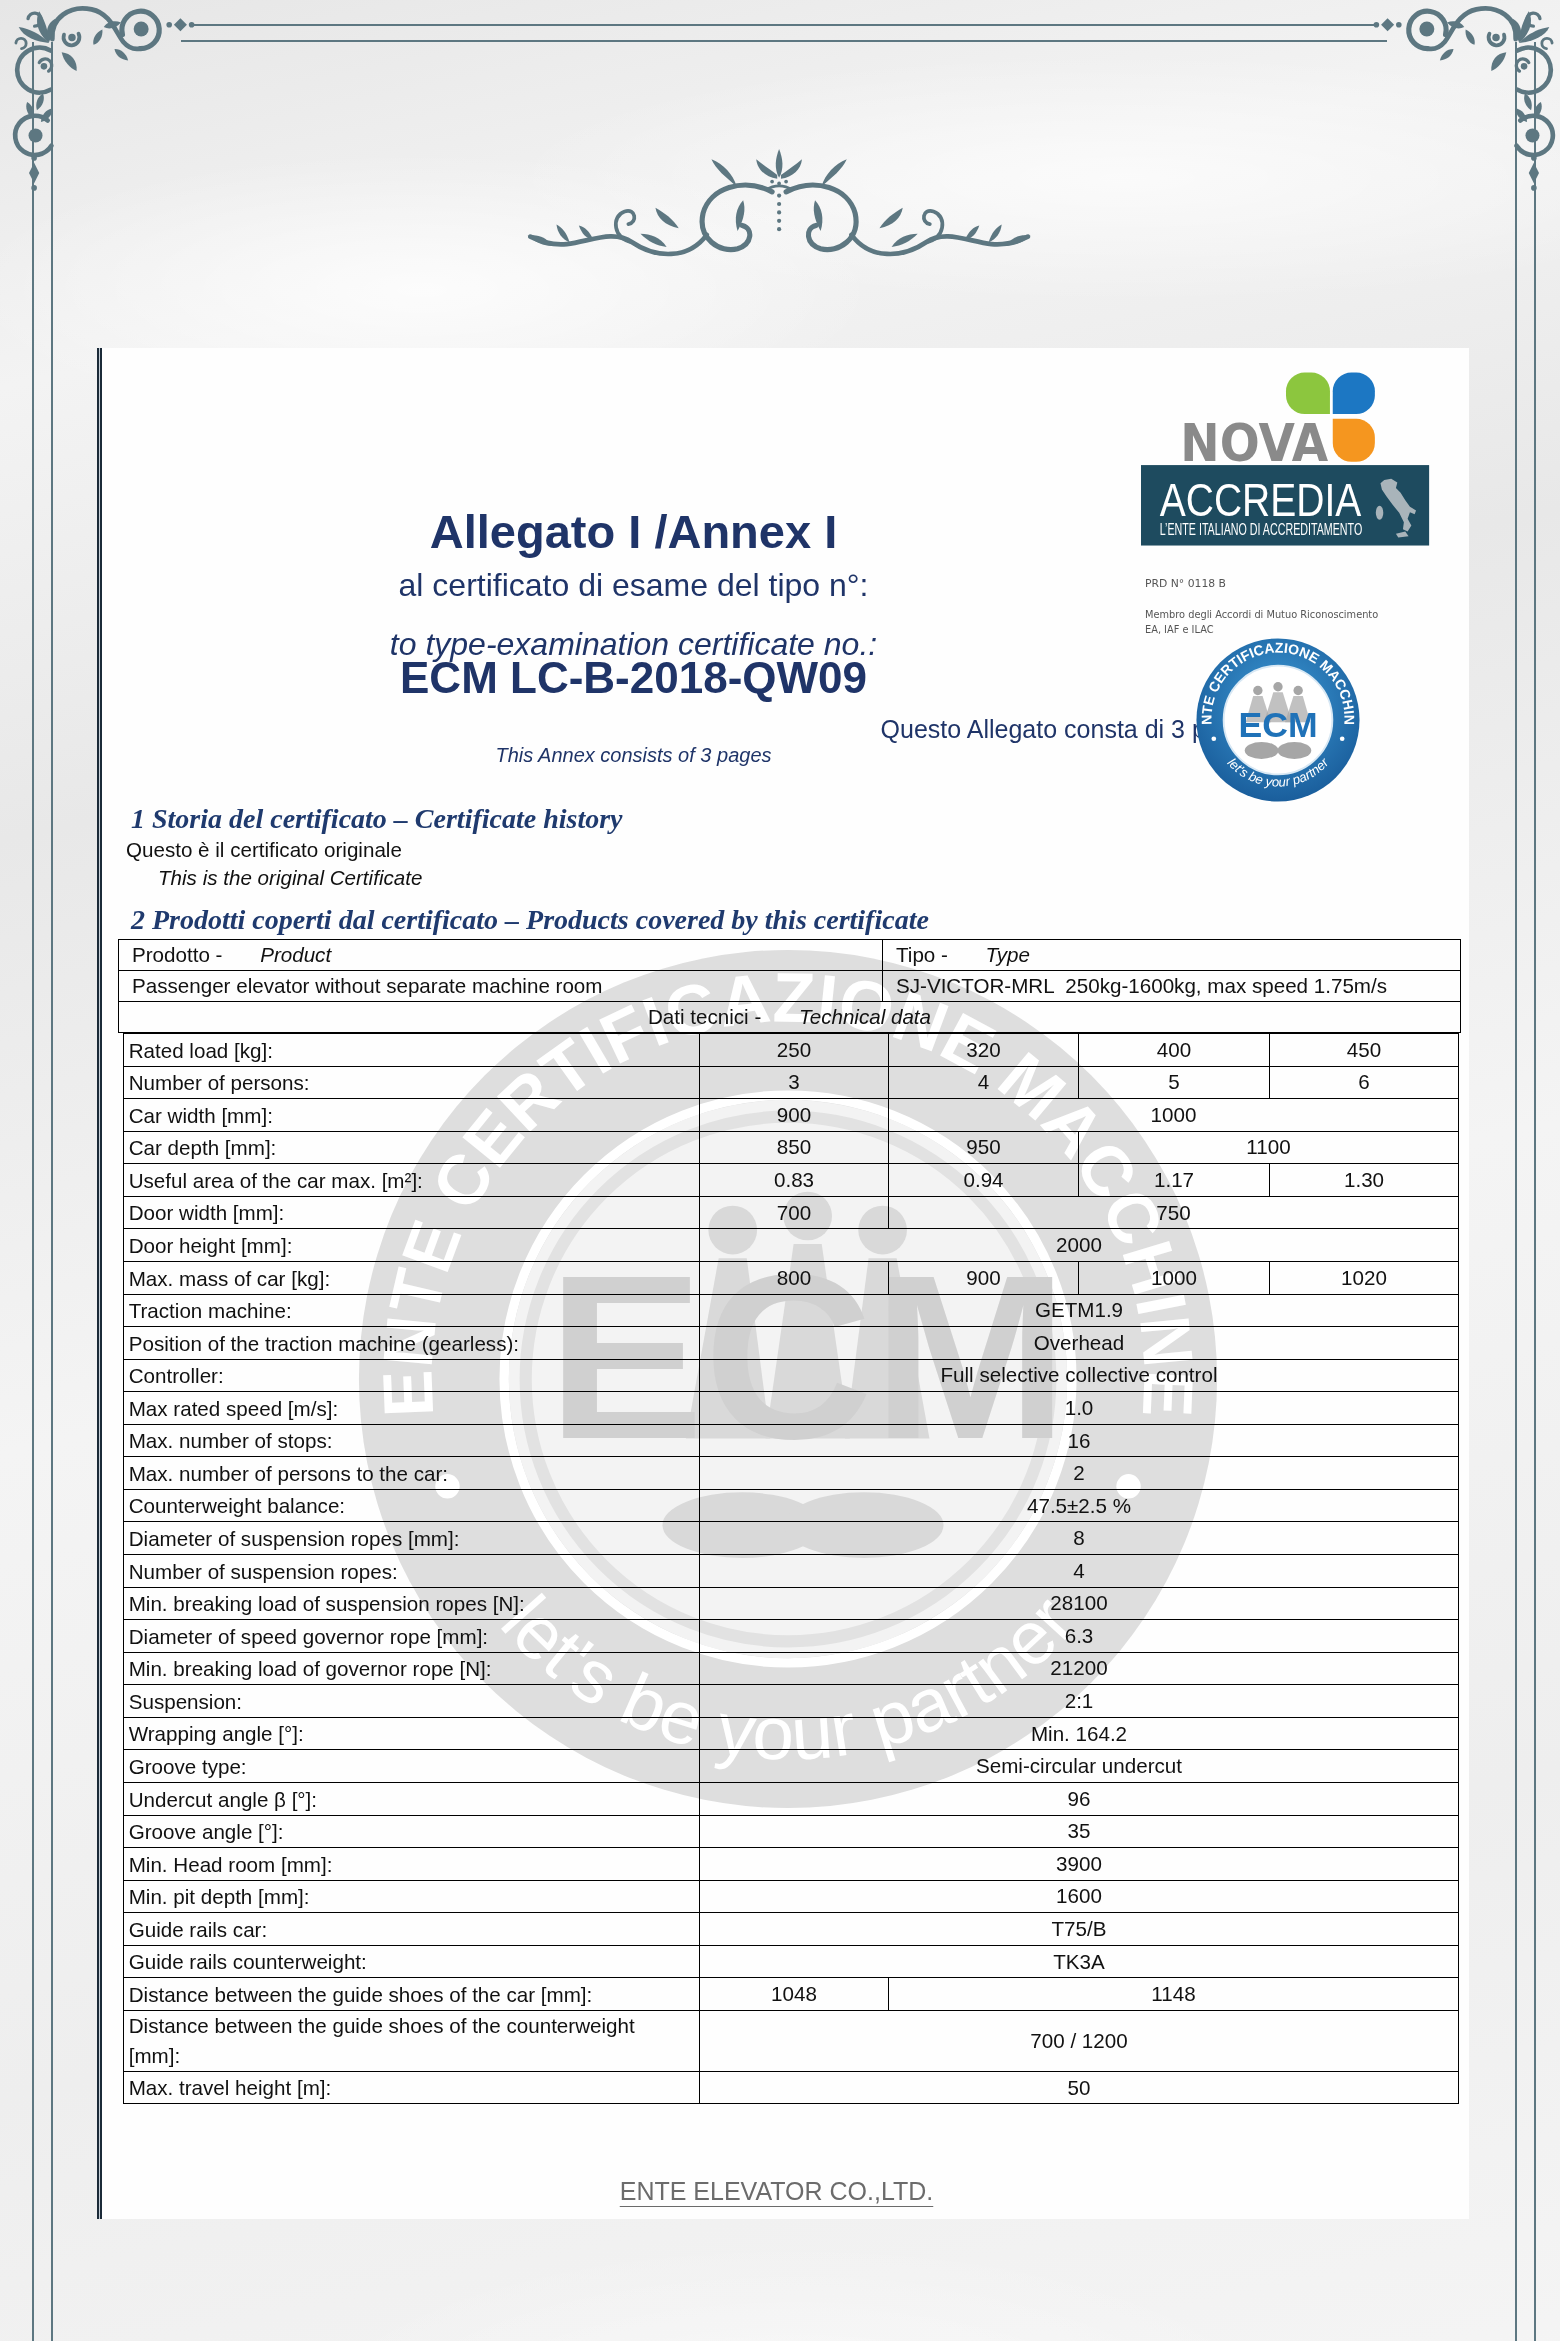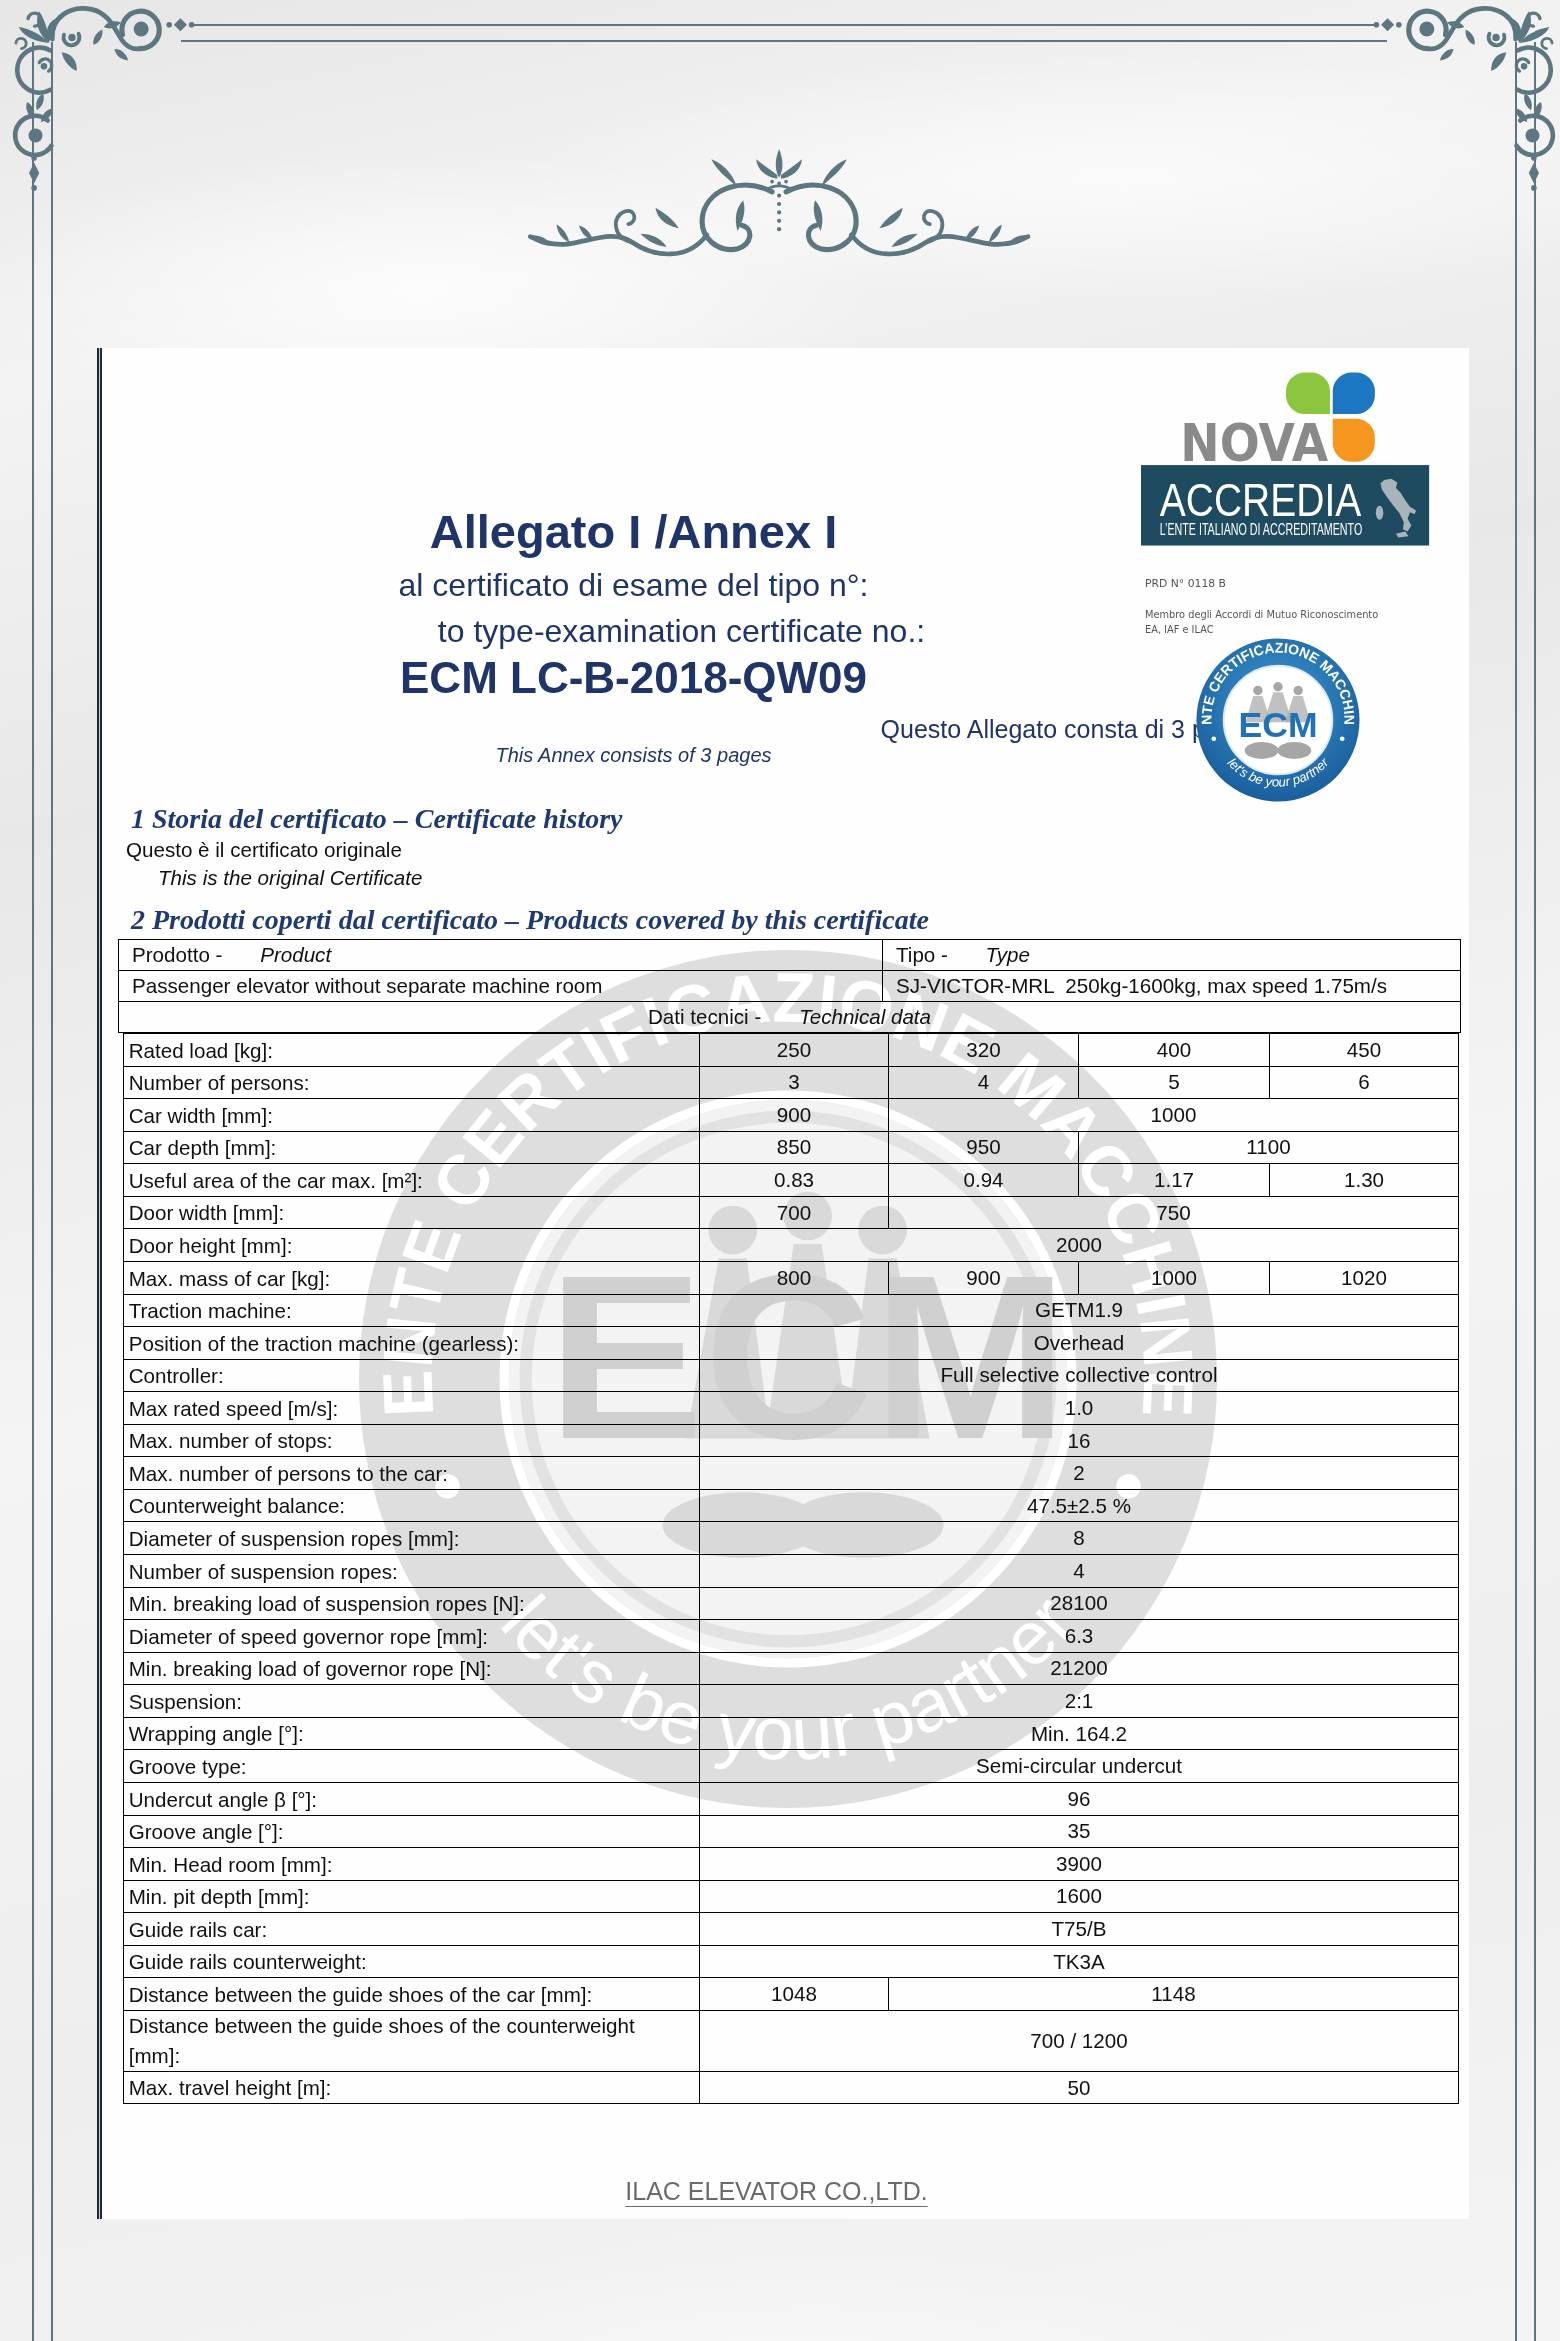--- a/index.html
+++ b/index.html
@@ -18,21 +18,21 @@
       linear-gradient(168deg,#e6e6e6 0%,#f3f3f3 12%,#e8e8e8 26%,#f4f4f4 45%,#eeeeee 65%,#f5f5f5 85%,#efefef 100%);
   }
   .abs{position:absolute;}
   .fl{position:absolute;background:var(--ornament);}
   .panel{position:absolute;left:102px;top:348px;width:1367px;height:1871px;background:#fefefe;}
   .panel-bar{position:absolute;left:97px;top:348px;width:5.2px;height:1871px;
     background:linear-gradient(to right,#1b2a38 0,#1b2a38 1.9px,#c6d0d8 1.9px,#c6d0d8 2.8px,#1b2a38 2.8px,#1b2a38 5.2px);}
   .hline{position:absolute;left:0;width:1267px;text-align:center;line-height:1;white-space:nowrap;color:var(--title_navy);}
   .h-title{top:508px;font-size:47px;font-weight:bold;}
   .h-sub-it{top:569px;font-size:32px;}
-  .h-sub-en{top:615px;font-size:32px;margin-left:48px;}
+  .h-sub-en{top:628px;font-size:32px;font-style:italic;}
   .h-cert{top:656px;font-size:44px;font-weight:bold;}
   .h-pages-it{top:717px;font-size:25px;text-align:right;}
   .h-pages-en{top:745px;font-size:20px;font-style:italic;}
   .small-acc{position:absolute;left:1145px;font-family:"DejaVu Sans",sans-serif;color:#555;line-height:1;white-space:nowrap;}
   .sec-head{position:absolute;left:131px;font-family:"Liberation Serif",serif;font-weight:bold;font-style:italic;
     font-size:28px;line-height:1;color:var(--heading_navy);white-space:nowrap;}
   .sec-text{position:absolute;left:126px;font-size:20.6px;line-height:1;white-space:nowrap;color:#111;}
   .it{font-style:italic;margin-left:32px;}
   table.grid{position:absolute;border-collapse:collapse;table-layout:fixed;font-size:20.6px;color:#111;z-index:3;background:transparent;}
   table.grid td{border:1.4px solid #000;height:30px;line-height:30px;padding:0;vertical-align:middle;white-space:nowrap;overflow:hidden;}
@@ -406,14 +406,14 @@
         <td class="lbl"><span class="lbl-text">Distance between the guide shoes of the counterweight [mm]:</span></td>
         <td class="val" colspan="4">700 / 1200</td>
       </tr>
       <tr>
         <td class="lbl"><span class="lbl-text">Max. travel height [m]:</span></td>
         <td class="val" colspan="4">50</td>
       </tr>
     </tbody>
 </table>
 
-<div class="footer">ILAC ELEVATOR CO.,LTD.</div>
+<div class="footer">ENTE ELEVATOR CO.,LTD.</div>
 
 
 </body></html>

